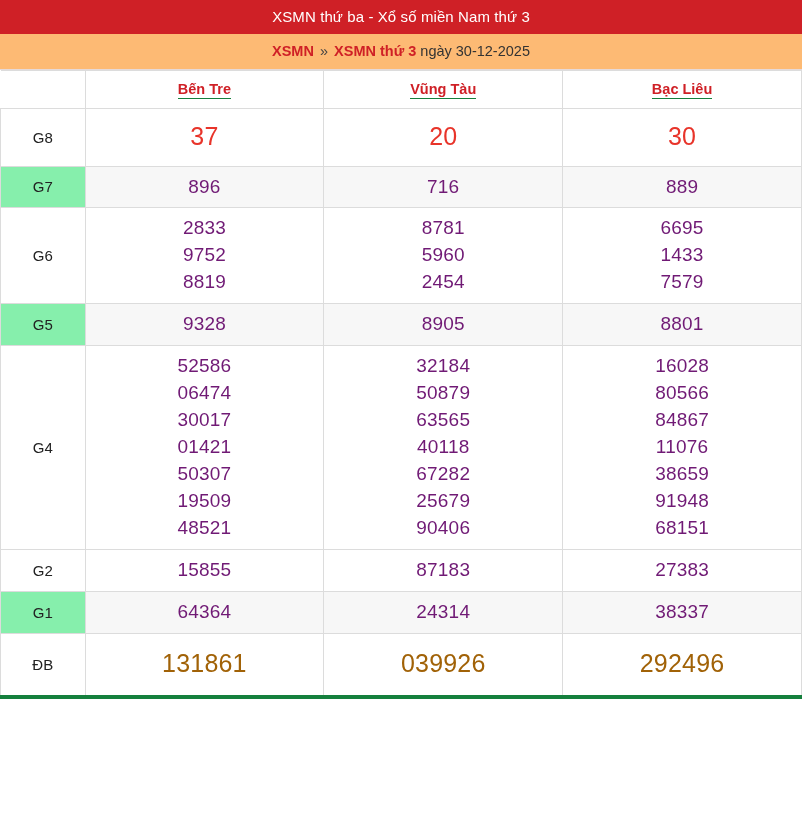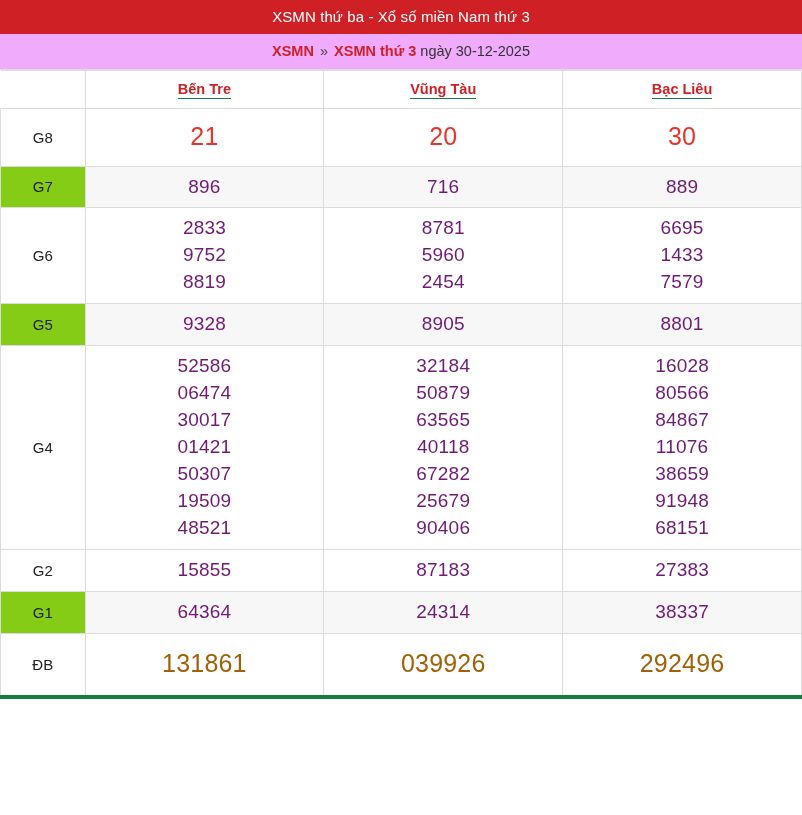--- a/index.html
+++ b/index.html
@@ -19,21 +19,21 @@
   .header-bar {
     background: #cf2026;
     color: #ffffff;
     text-align: center;
     font-size: 15px;
     font-weight: normal;
     padding: 8px 6px 9px 6px;
     letter-spacing: 0.1px;
   }
   .breadcrumb-bar {
-    background: #f0abfc;
+    background: #fdba74;
     text-align: center;
     padding: 9px 6px 10px 6px;
     font-size: 14.5px;
     color: #333333;
     border-bottom: 1px solid #e6d9d8;
   }
   .breadcrumb-bar a {
     color: #cf2026;
     font-weight: bold;
     text-decoration: none;
@@ -99,21 +99,21 @@
   }
   tr.row-g8 td.prize-label,
   tr.row-db td.prize-label {
     font-size: 15px;
     margin-top: 16px;
   }
   tr.alt td {
     background: #f7f7f7;
   }
   tr.alt td.prize-label {
-    background: #84cc16;
+    background: #86efac;
     margin-left: 25px;
   }
   .numline {
     display: block;
   }
   table.result tr:last-child td {
     border-bottom: 4px solid #15803d;
   }
   td.num span.numline:last-child {
     margin-bottom: 0;
@@ -140,21 +140,21 @@
         <th class="prov"><span>Bến Tre</span></th>
         <th class="prov"><span>Vũng Tàu</span></th>
         <th class="prov"><span>Bạc Liêu</span></th>
       </tr>
     </thead>
     <tbody>
 
       <tr class="row-g8">
         <td class="prize-label">G8</td>
         <td class="num">
-            <span class="numline">21</span>
+            <span class="numline">37</span>
           </td>
         <td class="num">
             <span class="numline">20</span>
           </td>
         <td class="num">
             <span class="numline">30</span>
           </td>
       </tr>
 
       <tr class="alt">

